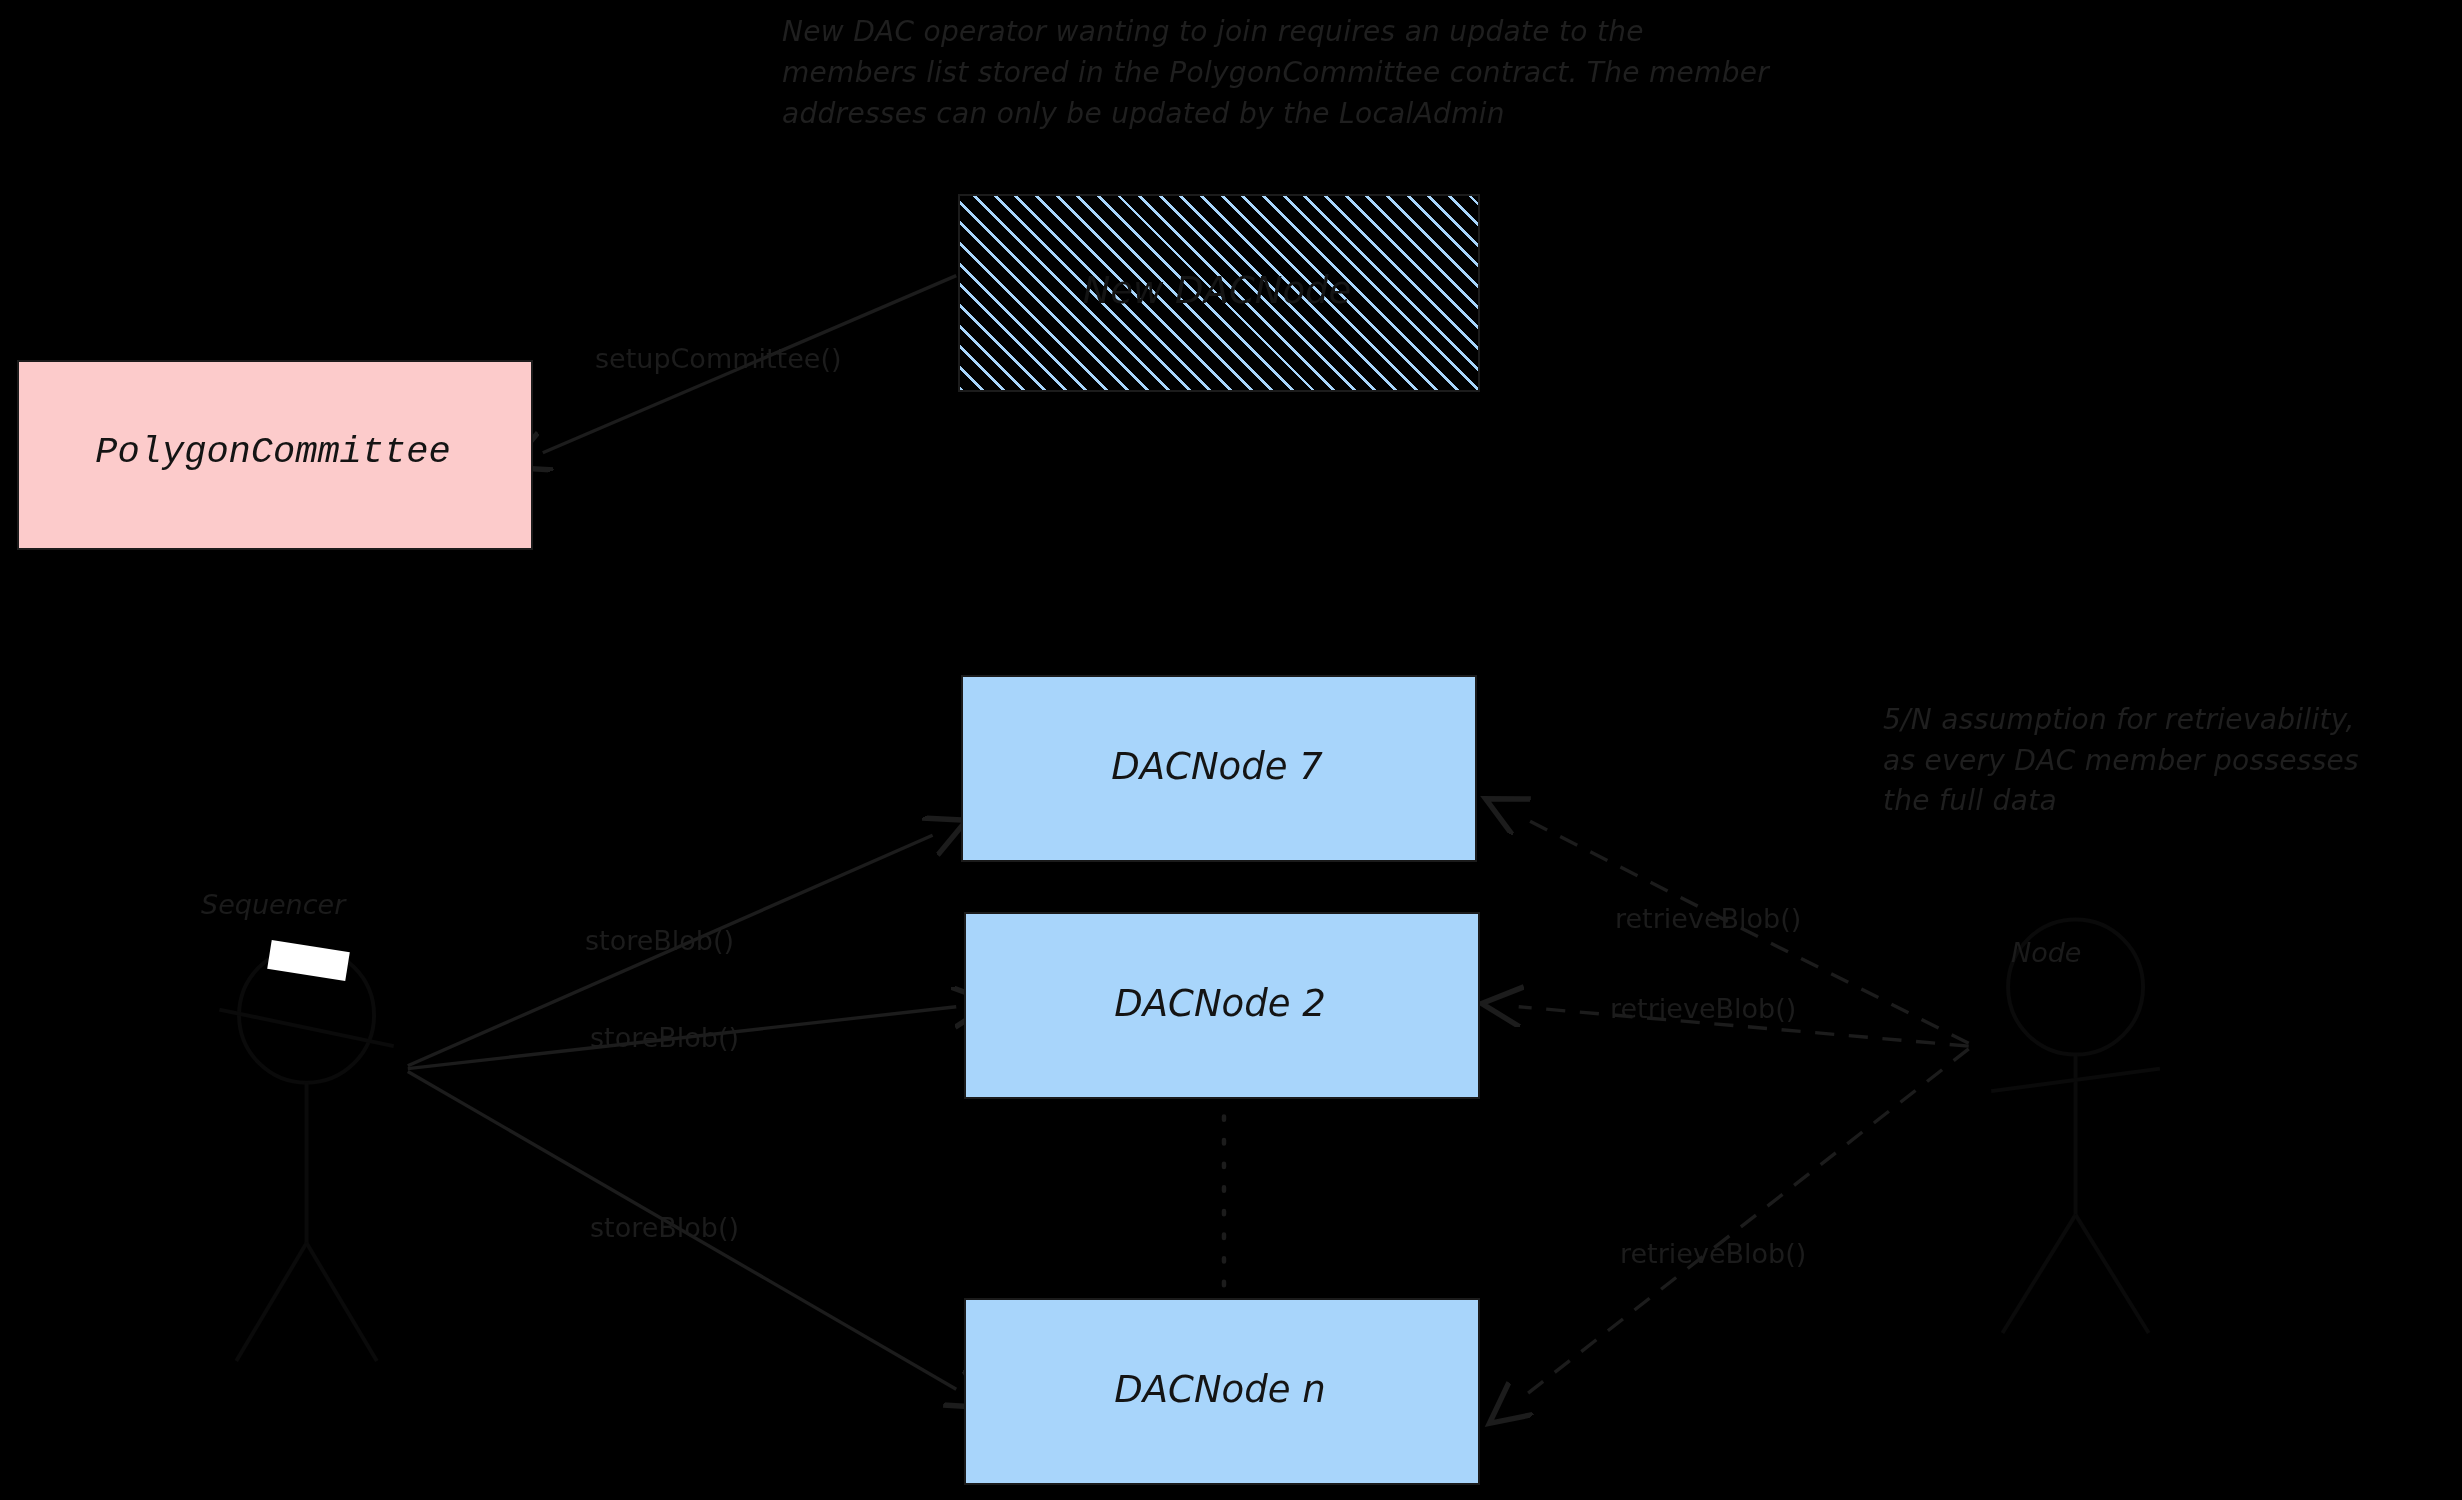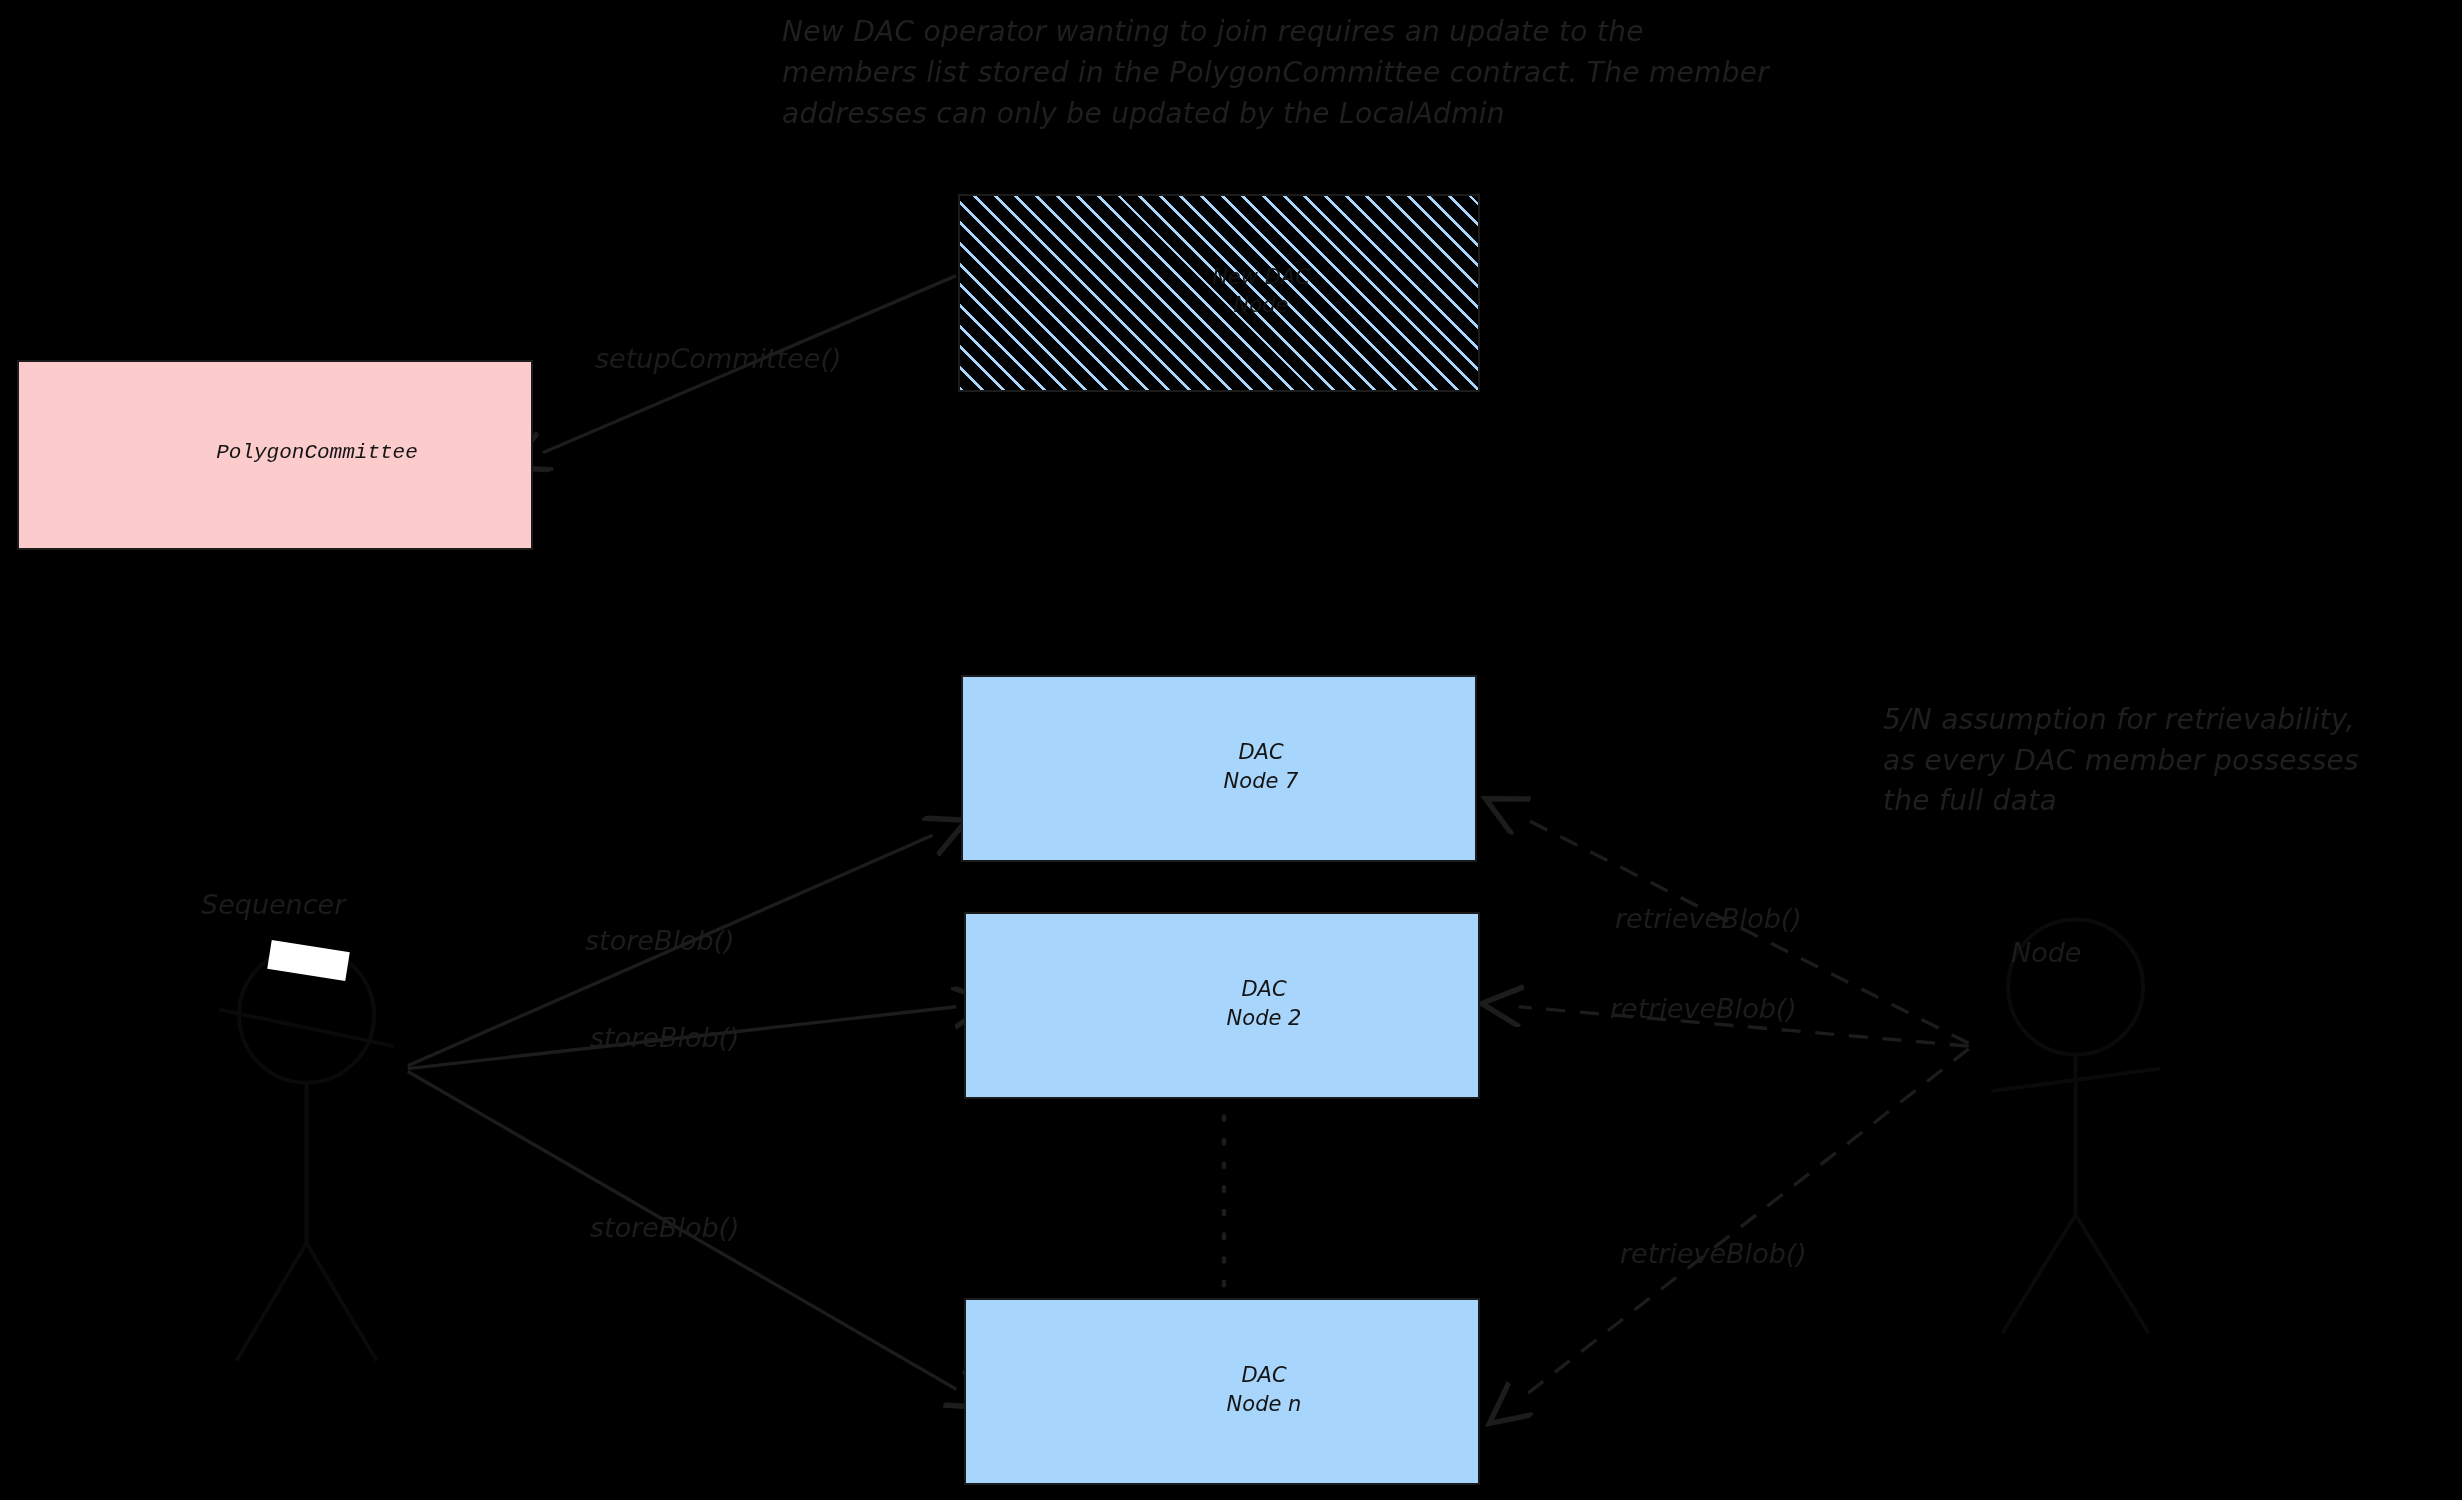--- a/index.html
+++ b/index.html
@@ -3,24 +3,24 @@
 <meta charset="utf-8">
 <style>
   html,body{margin:0;padding:0;background:#000;}
   body{width:2462px;height:1500px;position:relative;overflow:hidden;
        font-family:"DejaVu Sans","Liberation Sans",sans-serif;}
   .canvas{position:absolute;left:0;top:0;width:2169px;height:1500px;background:#000;}
   svg.layer{position:absolute;left:0;top:0;width:2462px;height:1500px;overflow:visible;}
 
   .note{position:absolute;color:#1f1f1f;font-size:28px;line-height:1.45;
         letter-spacing:0.3px;white-space:pre-line;font-style:italic;}
-  .boxlabel{position:absolute;display:flex;flex-direction:column;
+  .boxlabel{position:absolute;display:flex;flex-direction:row;
             align-items:center;justify-content:center;text-align:center;
-            color:#141414;font-size:21px;line-height:1.35;font-style:italic;margin-left:44px;}
-  .edge-label{position:absolute;color:#1c1c1c;font-size:27px;font-style:italic;
+            color:#141414;font-size:37px;line-height:1.35;font-style:italic;}
+  .edge-label{position:absolute;color:#1c1c1c;font-size:27px;
               white-space:nowrap;}
   .actor-label{position:absolute;color:#1b1b1b;font-size:27px;font-style:italic;
                white-space:nowrap;margin-top:40px;}
   .node-box{position:absolute;background:#a8d5fb;border:2.8px solid #1b1b1b;}
   .pink-box{position:absolute;background:#fccbcb;border:2.8px solid #1c1c1c;}
   .hatch-box{position:absolute;border:2.8px solid #1c1c1c;
      background:
        repeating-linear-gradient(45deg,
          #a8d5fb 0px,#a8d5fb 2.8px,
          #000 2.8px,#000 14.6px);}

